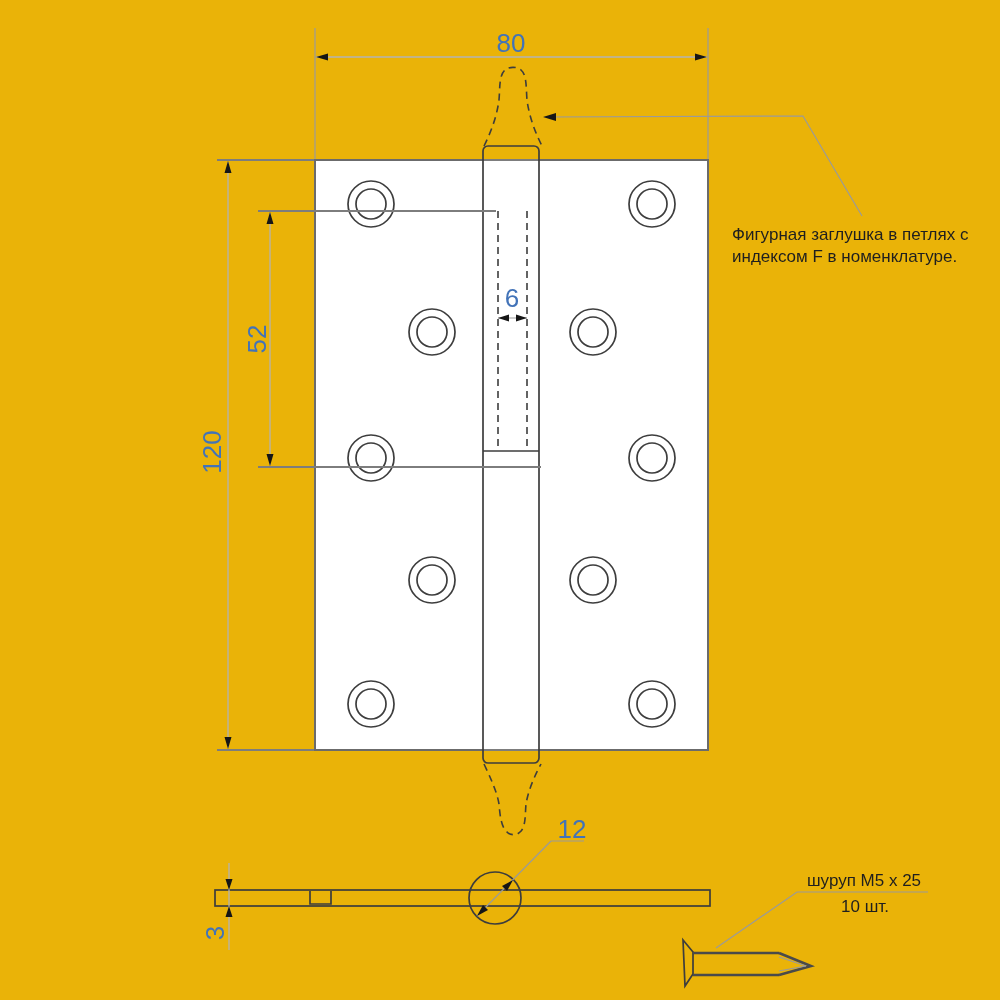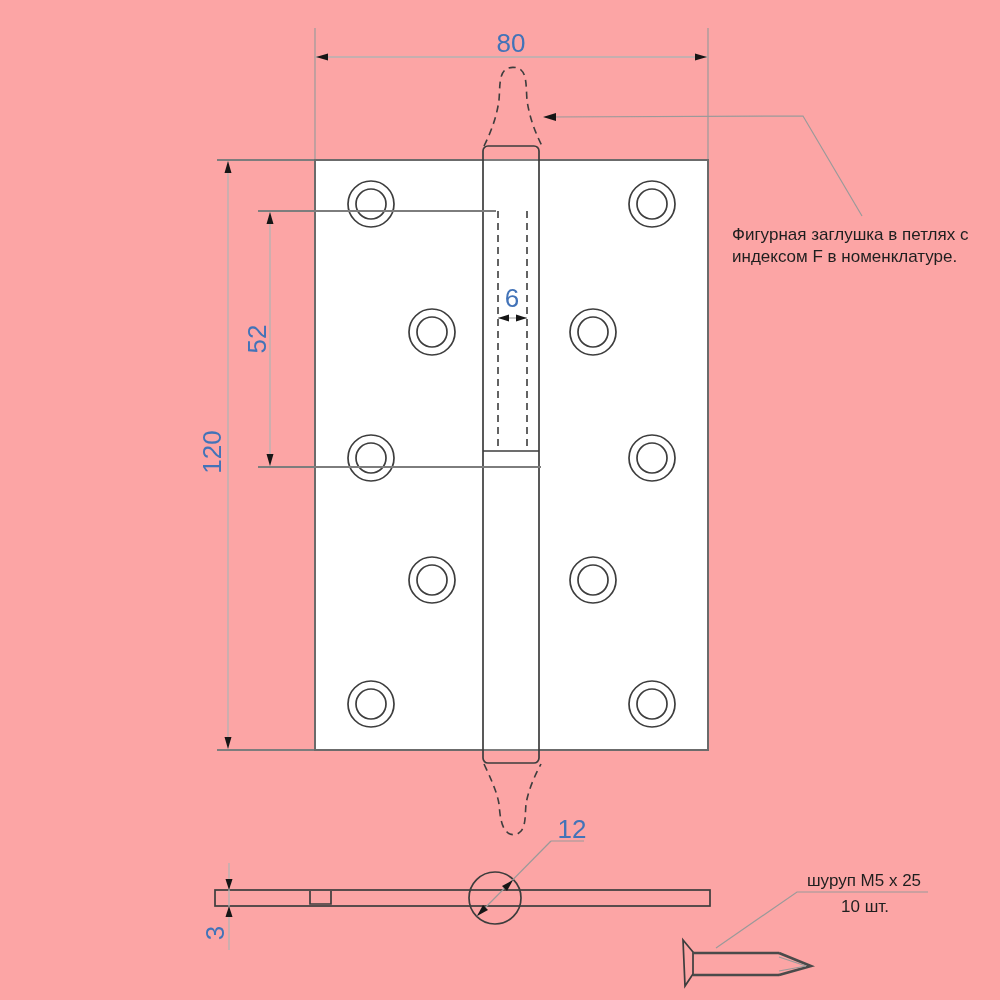--- a/index.html
+++ b/index.html
@@ -1,16 +1,16 @@
 <!DOCTYPE html>
 <html><head>
 <meta charset="utf-8">
 <style>
   html,body{margin:0;padding:0;background:#ffffff;}
-  .canvas{position:relative;width:1000px;height:1000px;background:#fca5a5;overflow:hidden;
+  .canvas{position:relative;width:1000px;height:1000px;background:#eab308;overflow:hidden;
           font-family:"Liberation Sans",sans-serif;}
   svg{display:block;}
   .plate-line{stroke:#6b6b6b;stroke-width:2;fill:none;}
   .plate-fill{fill:#ffffff;}
   .dark-line{stroke:#3d3d3d;stroke-width:1.7;fill:none;}
   .thick-line{stroke:#4a4a4a;stroke-width:2.6;fill:none;}
   .ext-line{stroke:#7d7d7d;stroke-width:1.9;fill:none;}
   .dim-line{stroke:#b3b3b3;stroke-width:1.3;fill:none;}
   .leader{stroke:#9a9a9a;stroke-width:1.2;fill:none;}
   .dashed{stroke:#3d3d3d;stroke-width:1.6;fill:none;stroke-dasharray:7 5;}

